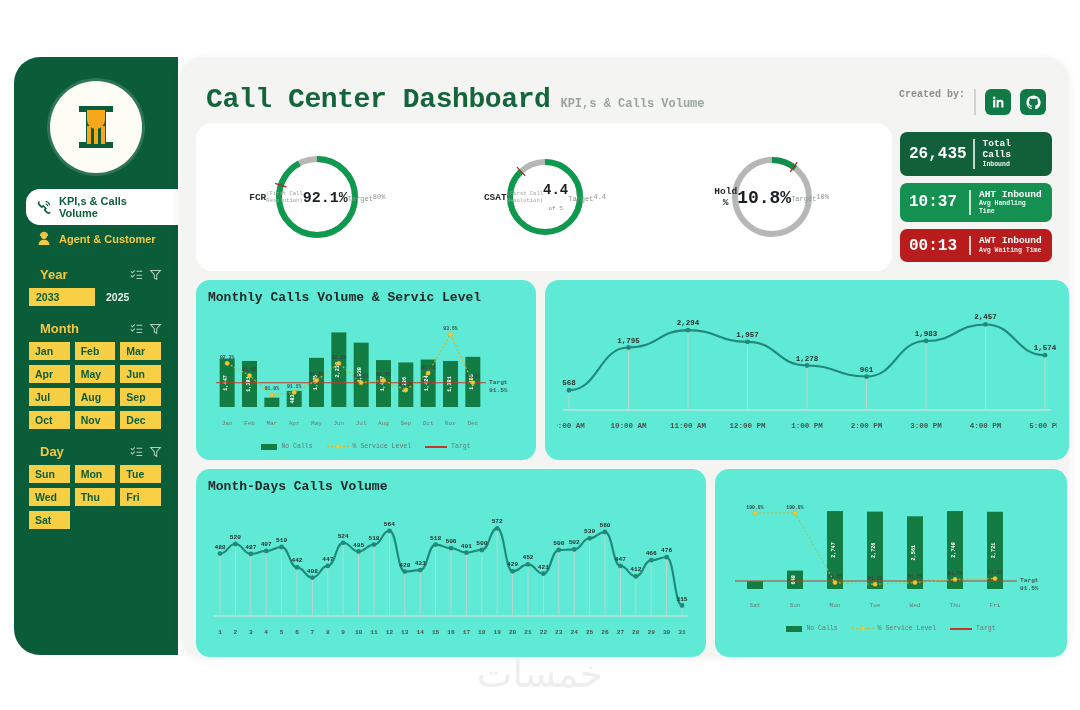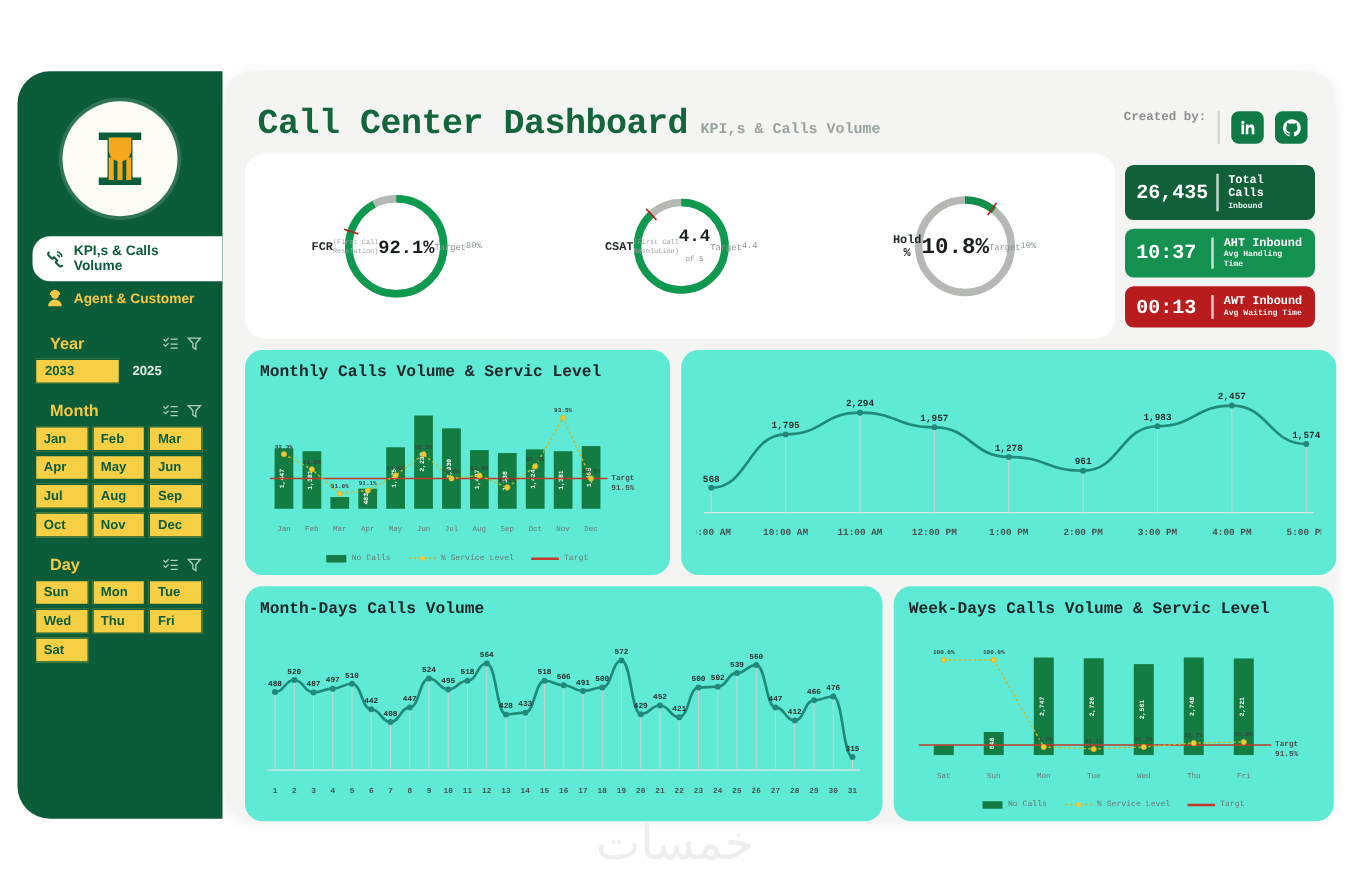--- a/index.html
+++ b/index.html
@@ -574,24 +574,20 @@
               <text x="443.2" y="140" fill="#4a5350" font-size="6.2" font-weight="bold" text-anchor="middle">29</text>
               <circle cx="458.6" cy="63.199999999999996" r="2.4" fill="#20897a"></circle>
               <text x="458.6" y="58.199999999999996" fill="#2a2f2d" font-size="6.2" font-weight="bold" text-anchor="middle">476</text>
               <text x="458.6" y="140" fill="#4a5350" font-size="6.2" font-weight="bold" text-anchor="middle">30</text>
               <circle cx="474" cy="111.5" r="2.4" fill="#20897a"></circle>
               <text x="474" y="106.5" fill="#2a2f2d" font-size="6.2" font-weight="bold" text-anchor="middle">315</text>
               <text x="474" y="140" fill="#4a5350" font-size="6.2" font-weight="bold" text-anchor="middle">31</text>
             </svg></div>
       </div>
       <div class="card">
-        <div class="card-title">
-          <span>Week-Days Calls Volume</span>
-          <span>&amp; Servic Level</span>
-        </div>
         <div id="chart-weekdays" class="plot"><svg width="328" height="140" viewBox="0 0 328 140">
               <rect x="20" y="102.30709677419355" width="16" height="7.692903225806451" fill="#137c42"></rect>
               <text x="28" y="128" fill="#6f7773" font-size="6" text-anchor="middle">Sat</text>
               <rect x="60" y="91.60516129032258" width="16" height="18.39483870967742" fill="#137c42"></rect>
               <text x="0" y="0" fill="#ffffff" font-size="5.2" font-weight="bold" text-anchor="middle" transform="translate(68,100.8025806451613) rotate(-90)">648</text>
               <text x="68" y="128" fill="#6f7773" font-size="6" text-anchor="middle">Sun</text>
               <rect x="100" y="32.02064516129032" width="16" height="77.97935483870968" fill="#137c42"></rect>
               <text x="0" y="0" fill="#ffffff" font-size="5.2" font-weight="bold" text-anchor="middle" transform="translate(108,71.01032258064515) rotate(-90)">2,747</text>
               <text x="108" y="128" fill="#6f7773" font-size="6" text-anchor="middle">Mon</text>
               <rect x="140" y="32.61677419354838" width="16" height="77.38322580645162" fill="#137c42"></rect>

